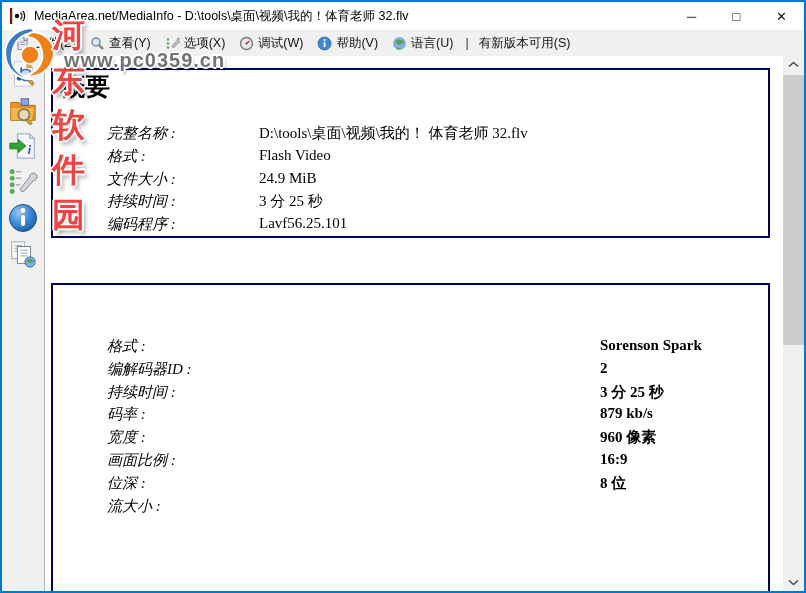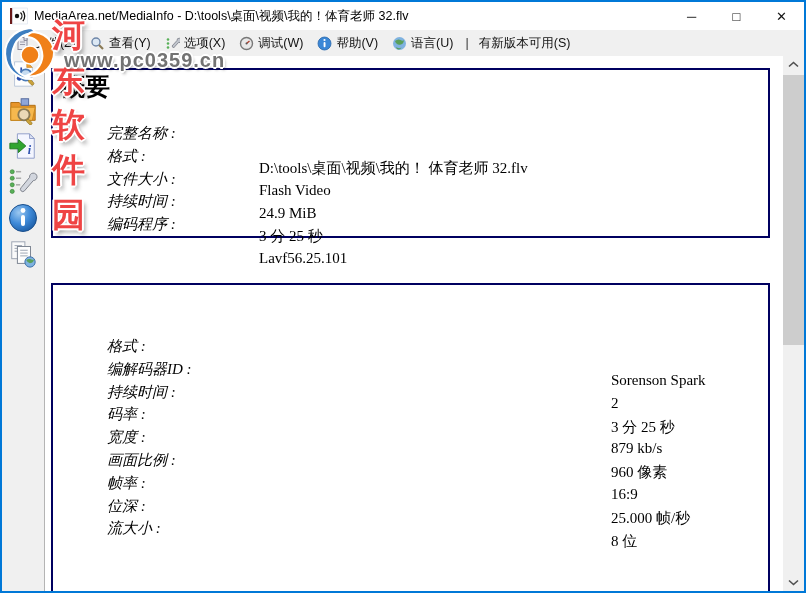--- a/index.html
+++ b/index.html
@@ -43,23 +43,23 @@
   .section-summary { top:12px; height:170px; }
   .section-video { top:227px; height:340px; border-bottom:none; }
   .section-title { font-family:"Liberation Serif","DejaVu Serif",serif; font-weight:bold;
                    font-size:25px; color:#000; margin:3px 0 0 7px; line-height:1.1; }
   .rows { position:absolute; left:0; right:0;padding-left:47px; }
   .section-summary .rows { top:52px; }
   .section-video .rows { top:50px; }
   .row { position:relative; height:22.8px; font-family:"Liberation Serif","DejaVu Serif",serif;
          font-size:15px; color:#000; white-space:nowrap; }
   .row .lbl { position:absolute; left:7px; top:2px; font-style:italic; }
-  .row .val { position:absolute; top:2px;margin-top:35px; }
+  .row .val { position:absolute; top:2px; }
   .section-summary .row .val { left:159px; }
-  .section-video .row .val { left:511px; }
+  .section-video .row .val { left:500px;font-weight:bold; }
 
   
   .scrollbar { width:21px; background:#f0f0f0; display:flex; flex-direction:column; flex:0 0 auto; }
   .sb-btn { height:17px; display:flex; align-items:center; justify-content:center; flex:0 0 auto; }
   .sb-track { flex:1 1 auto; position:relative; background:#f0f0f0; }
   .sb-thumb { position:absolute; left:0; right:0; top:2px; height:270px; background:#cdcdcd; }
 
   
   .watermark { position:absolute; left:0; top:0; pointer-events:none; z-index:50; }
   .wm-logo { position:absolute; left:0px; top:24px; }
@@ -270,24 +270,20 @@
           </div>
           <div class="row">
             <span class="lbl">宽度 :</span>
             <span class="val">960 像素</span>
           </div>
           <div class="row">
             <span class="lbl">画面比例 :</span>
             <span class="val">16:9</span>
           </div>
           <div class="row">
-            <span class="lbl">帧率 :</span>
-            <span class="val">25.000 帧/秒</span>
-          </div>
-          <div class="row">
             <span class="lbl">位深 :</span>
             <span class="val">8 位</span>
           </div>
           <div class="row">
             <span class="lbl">流大小 :</span>
             <span class="val"></span>
           </div>
         </div>
       </div>
 

